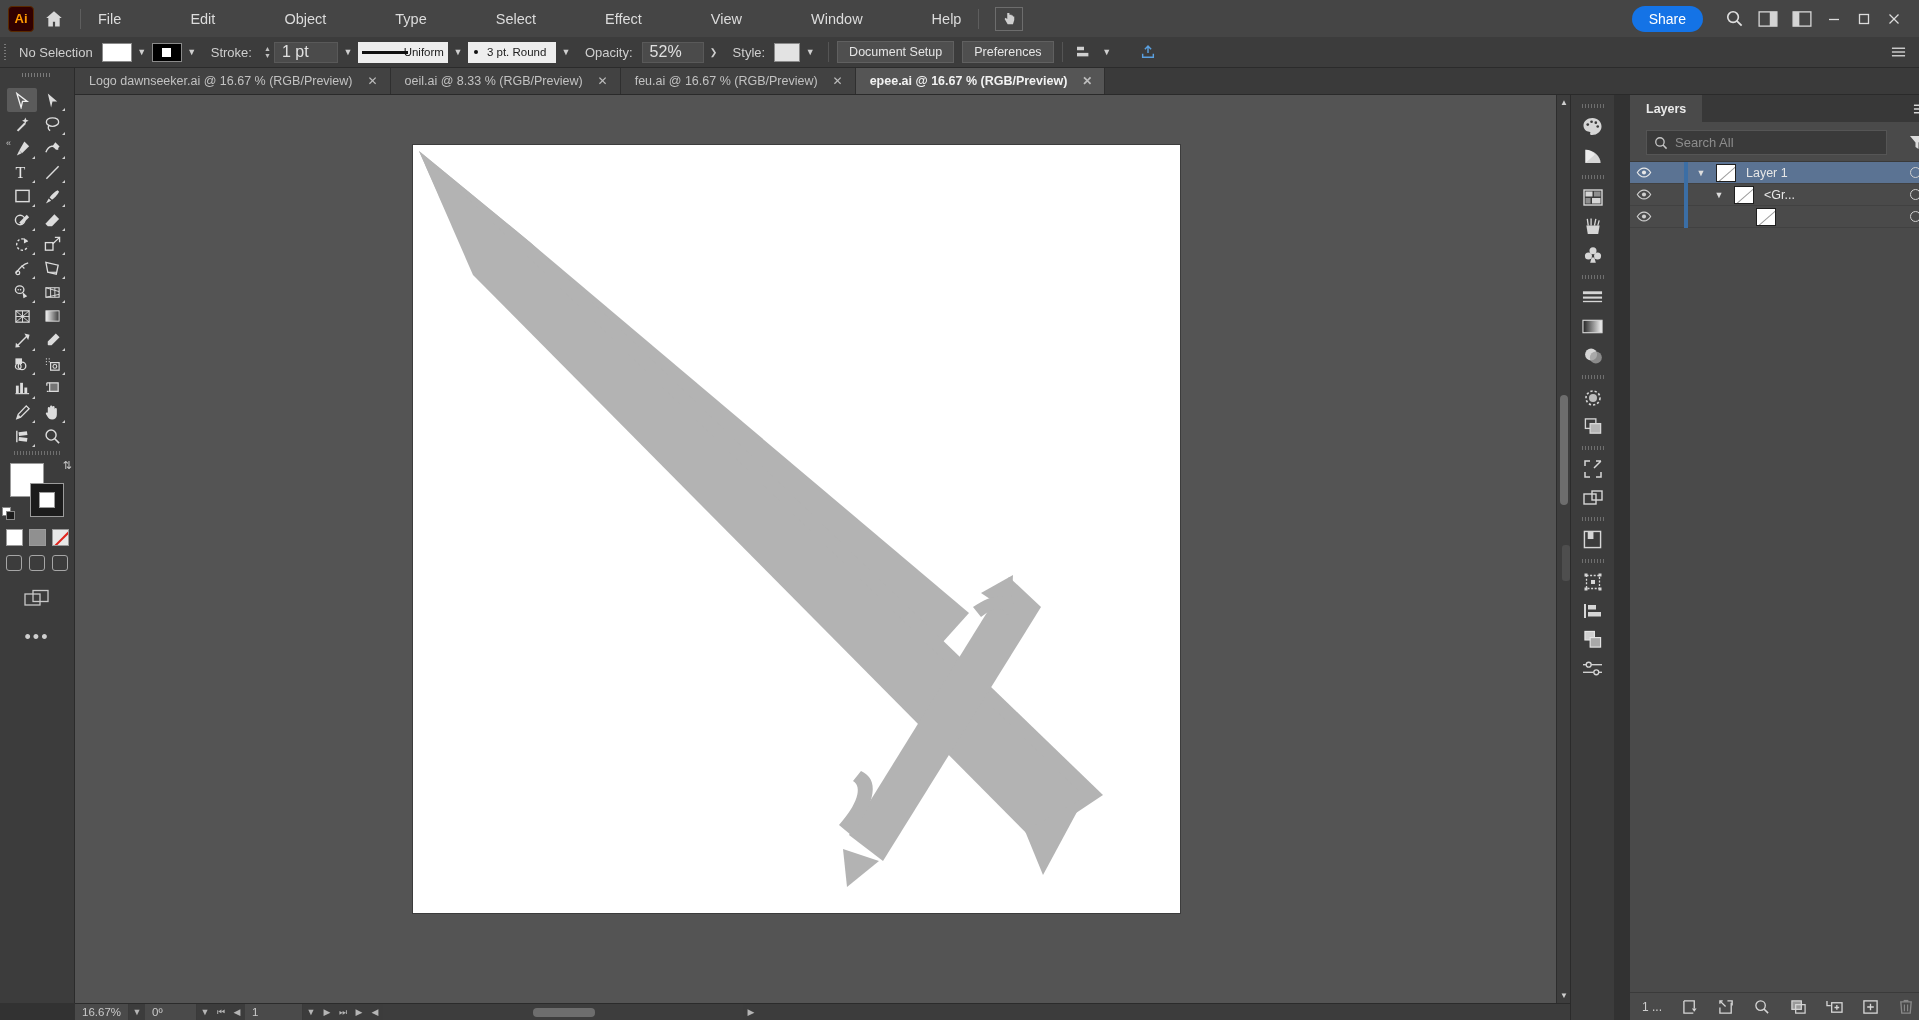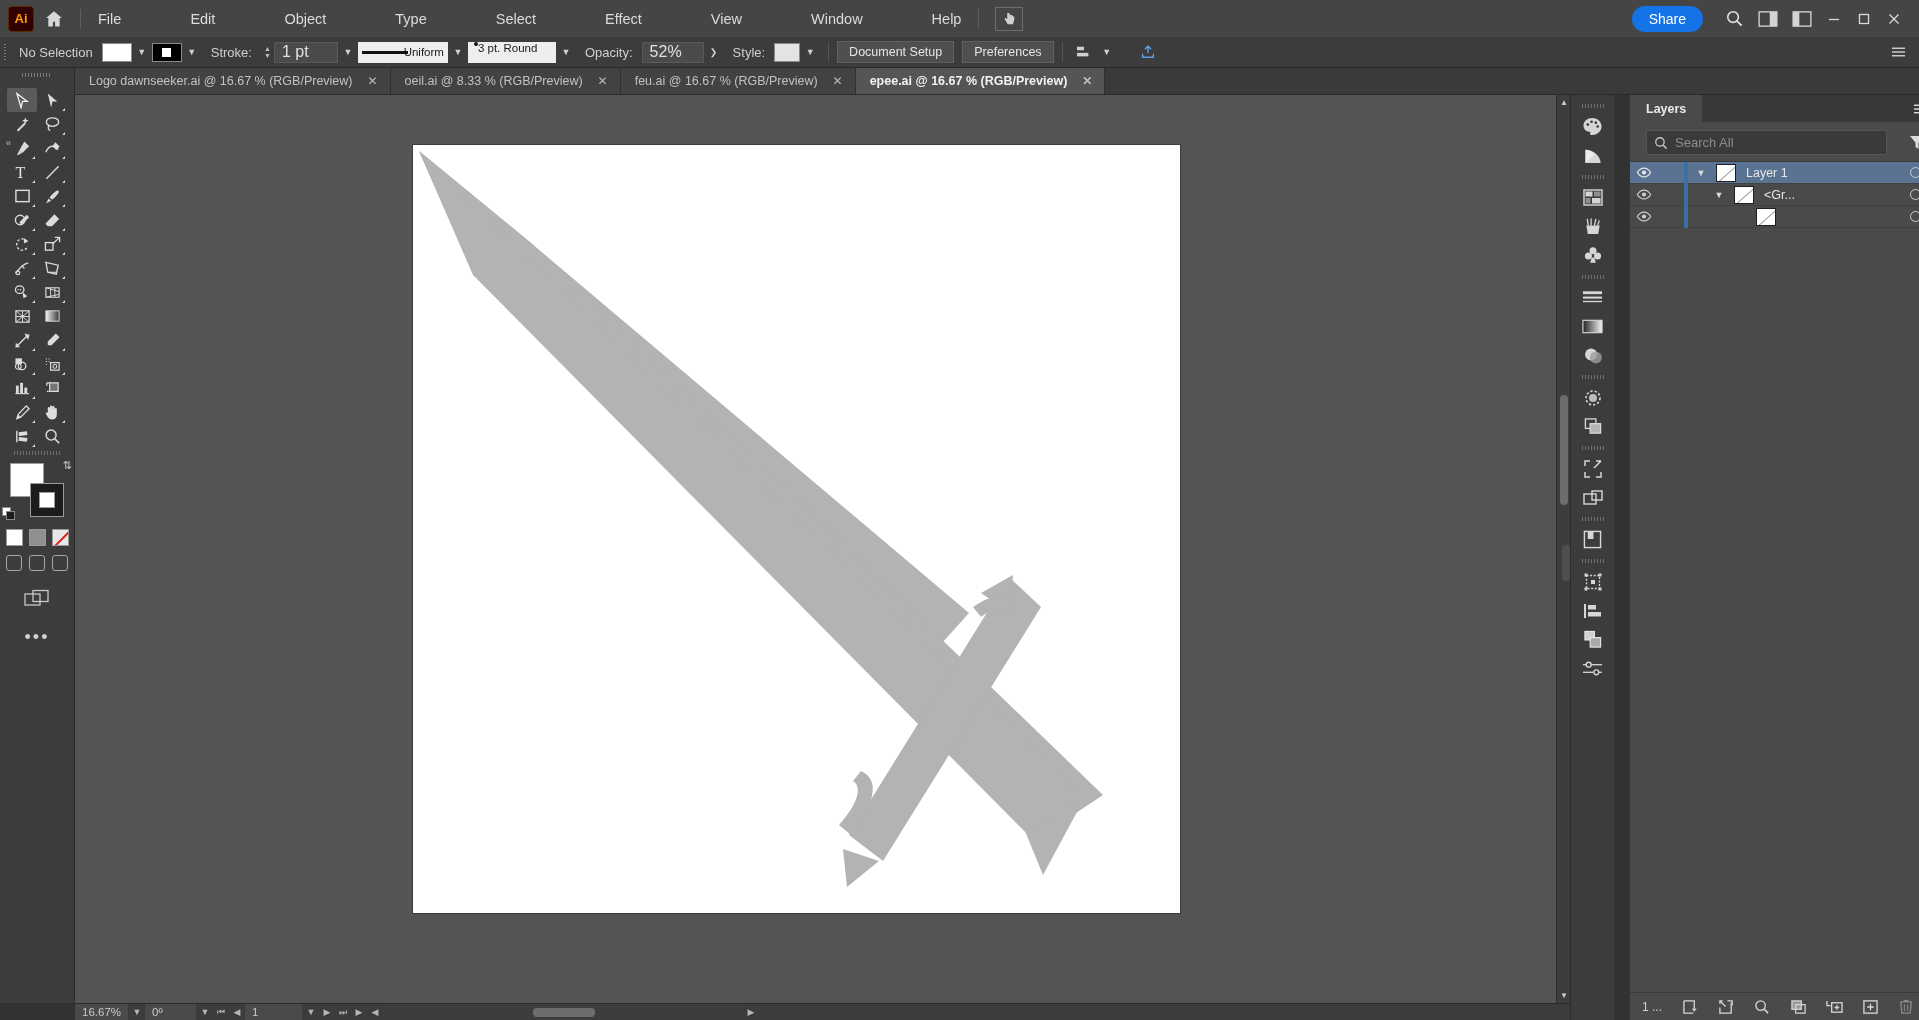--- a/index.html
+++ b/index.html
@@ -80,22 +80,22 @@
     display:flex;align-items:center; padding:0 7px; font-size:16px; color:#e0e0e0;
   }
   .profile-box {
     width:90px;height:21px;background:#eeeeee;display:flex;align-items:center;justify-content:flex-end;
     padding-right:4px; font-size:11.5px;color:#202020; position:relative;
   }
   .profile-box::before{
     content:""; position:absolute;left:4px;top:9px;width:46px;height:3px;background:#111;
   }
   .brush-box{
-    width:88px;height:21px;background:#eeeeee;display:flex;
-    font-size:11.5px;color:#202020; padding-left:6px; gap:0;
+    width:88px;height:21px;background:#eeeeee;display:flex;align-items:center;
+    font-size:11.5px;color:#202020; padding-left:6px; gap:9px;
   }
   .brush-box .dot{width:4px;height:4px;border-radius:50%;background:#111;}
   .btn-flat {
     height:22px; padding:0 11px; background:#4f4f4f; border:1px solid #606060;
     font-size:12.5px; color:#e5e5e5; display:flex;align-items:center; cursor:pointer;
   }
   .vsep { width:1px;height:20px;background:#555; margin:0 8px;}
 
   
   .tabbar {

